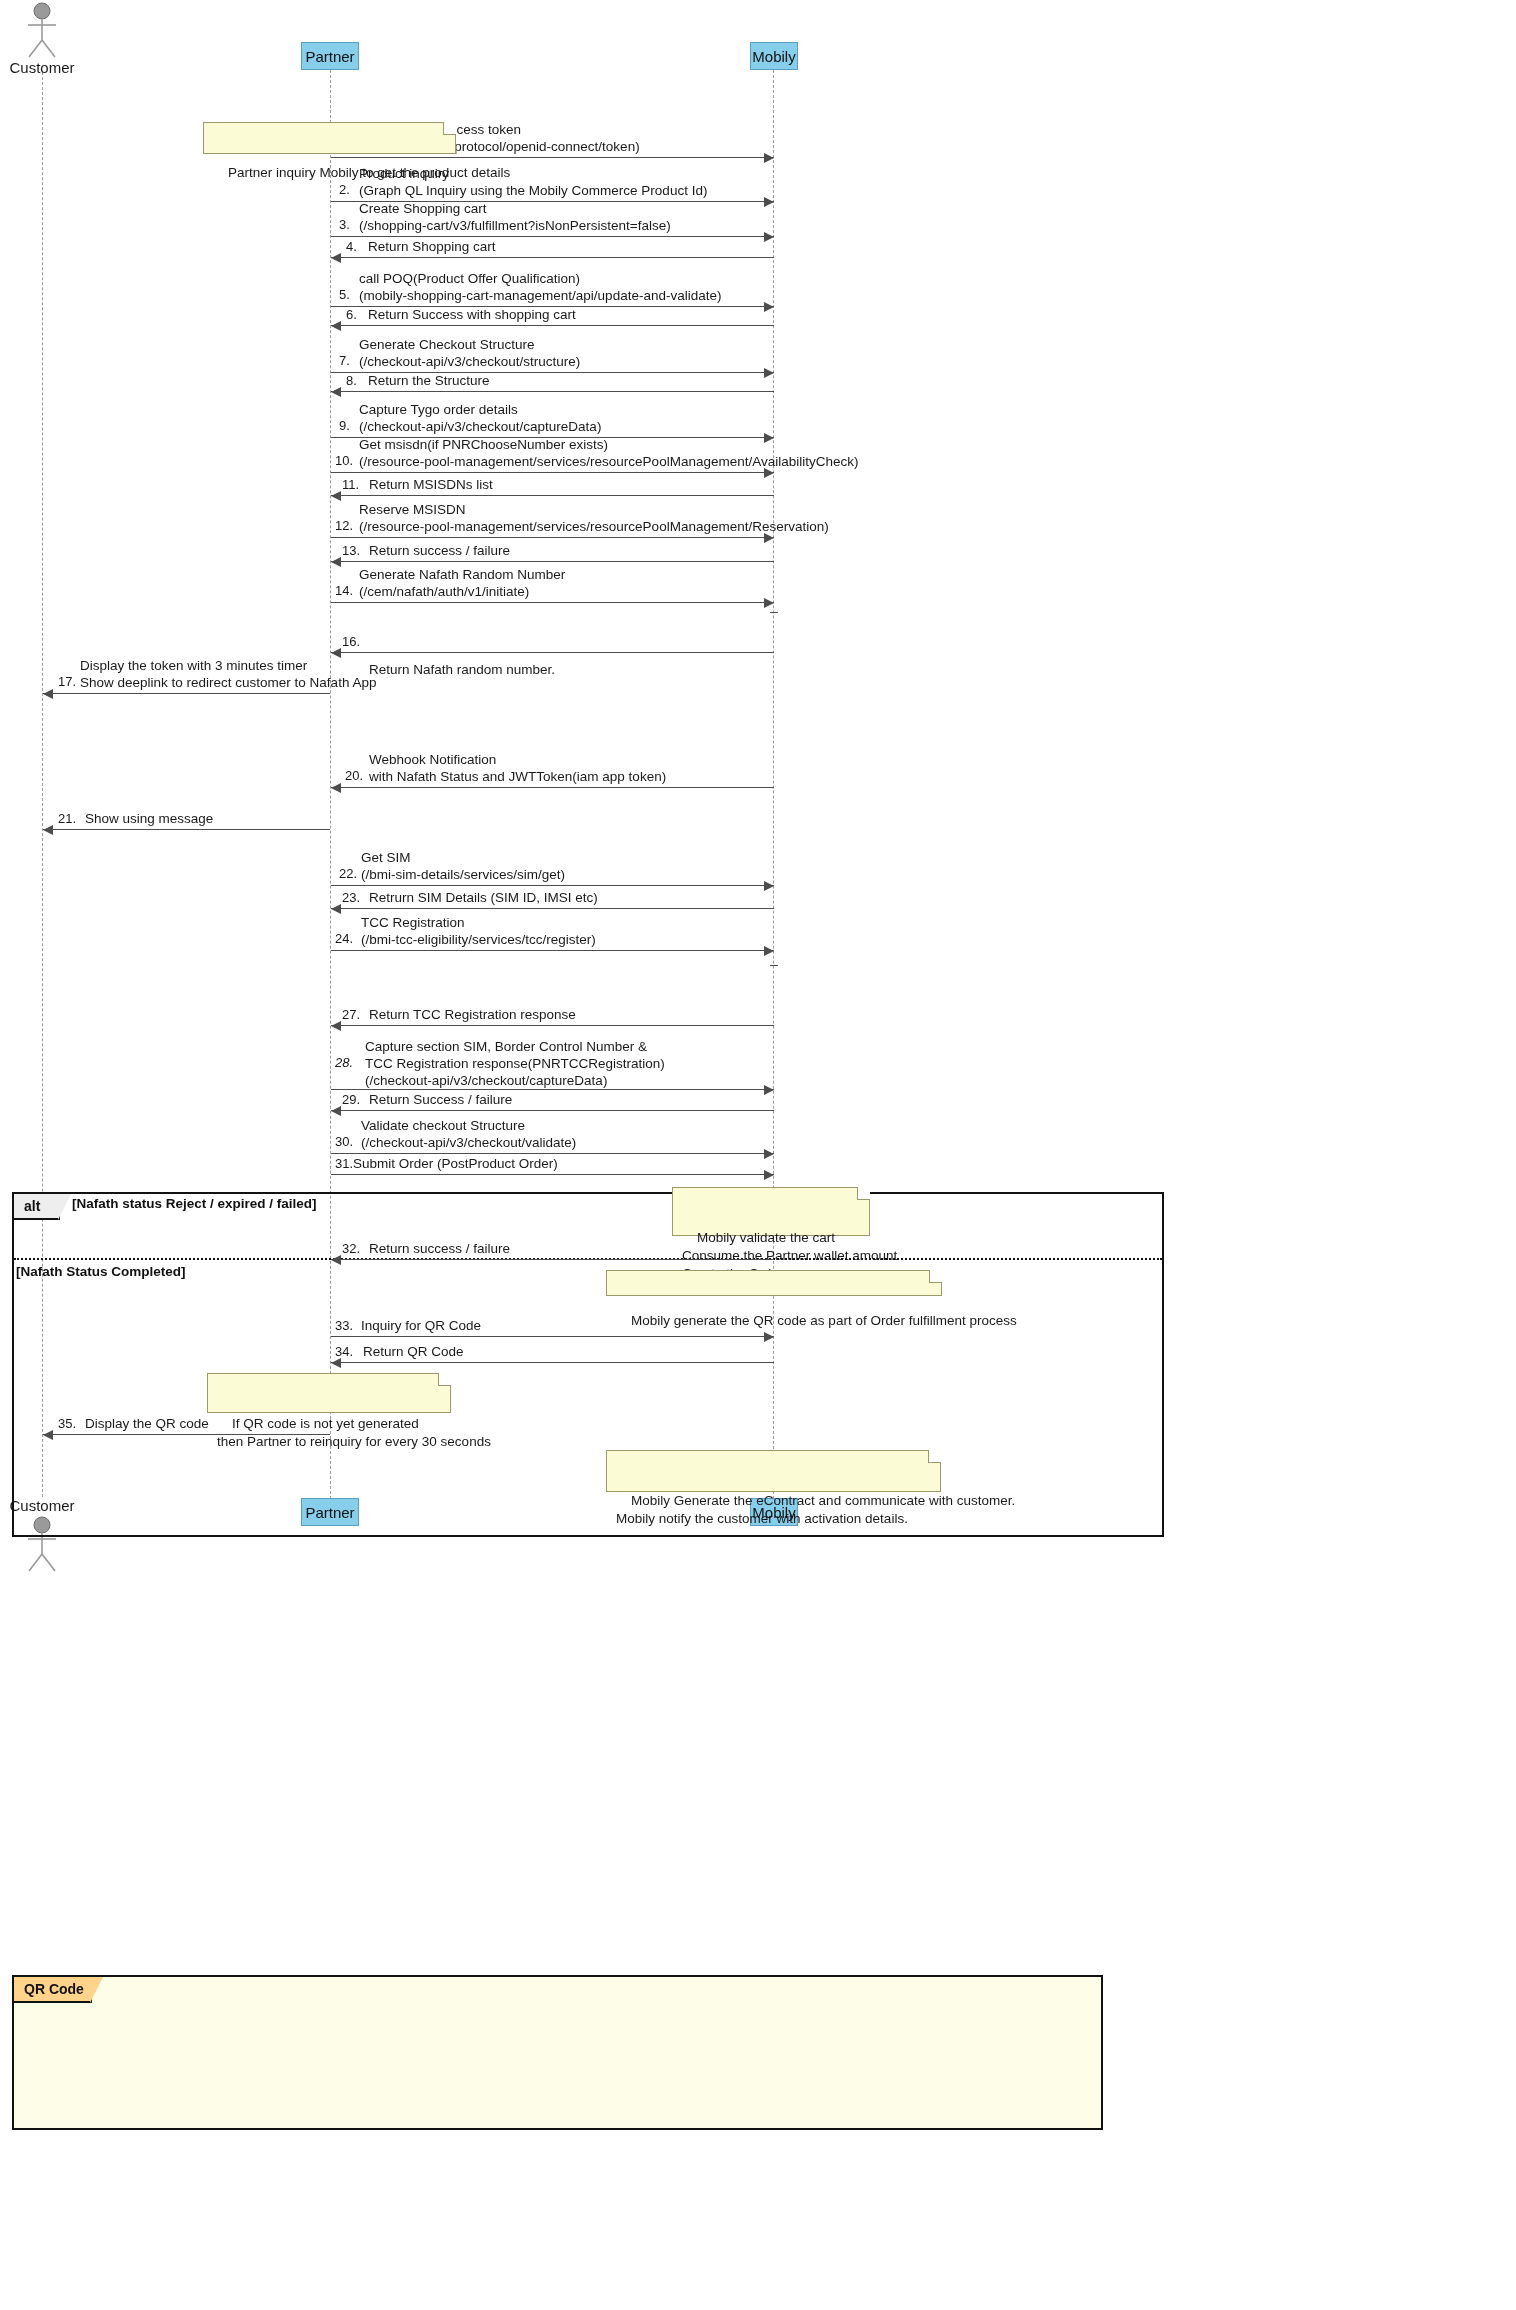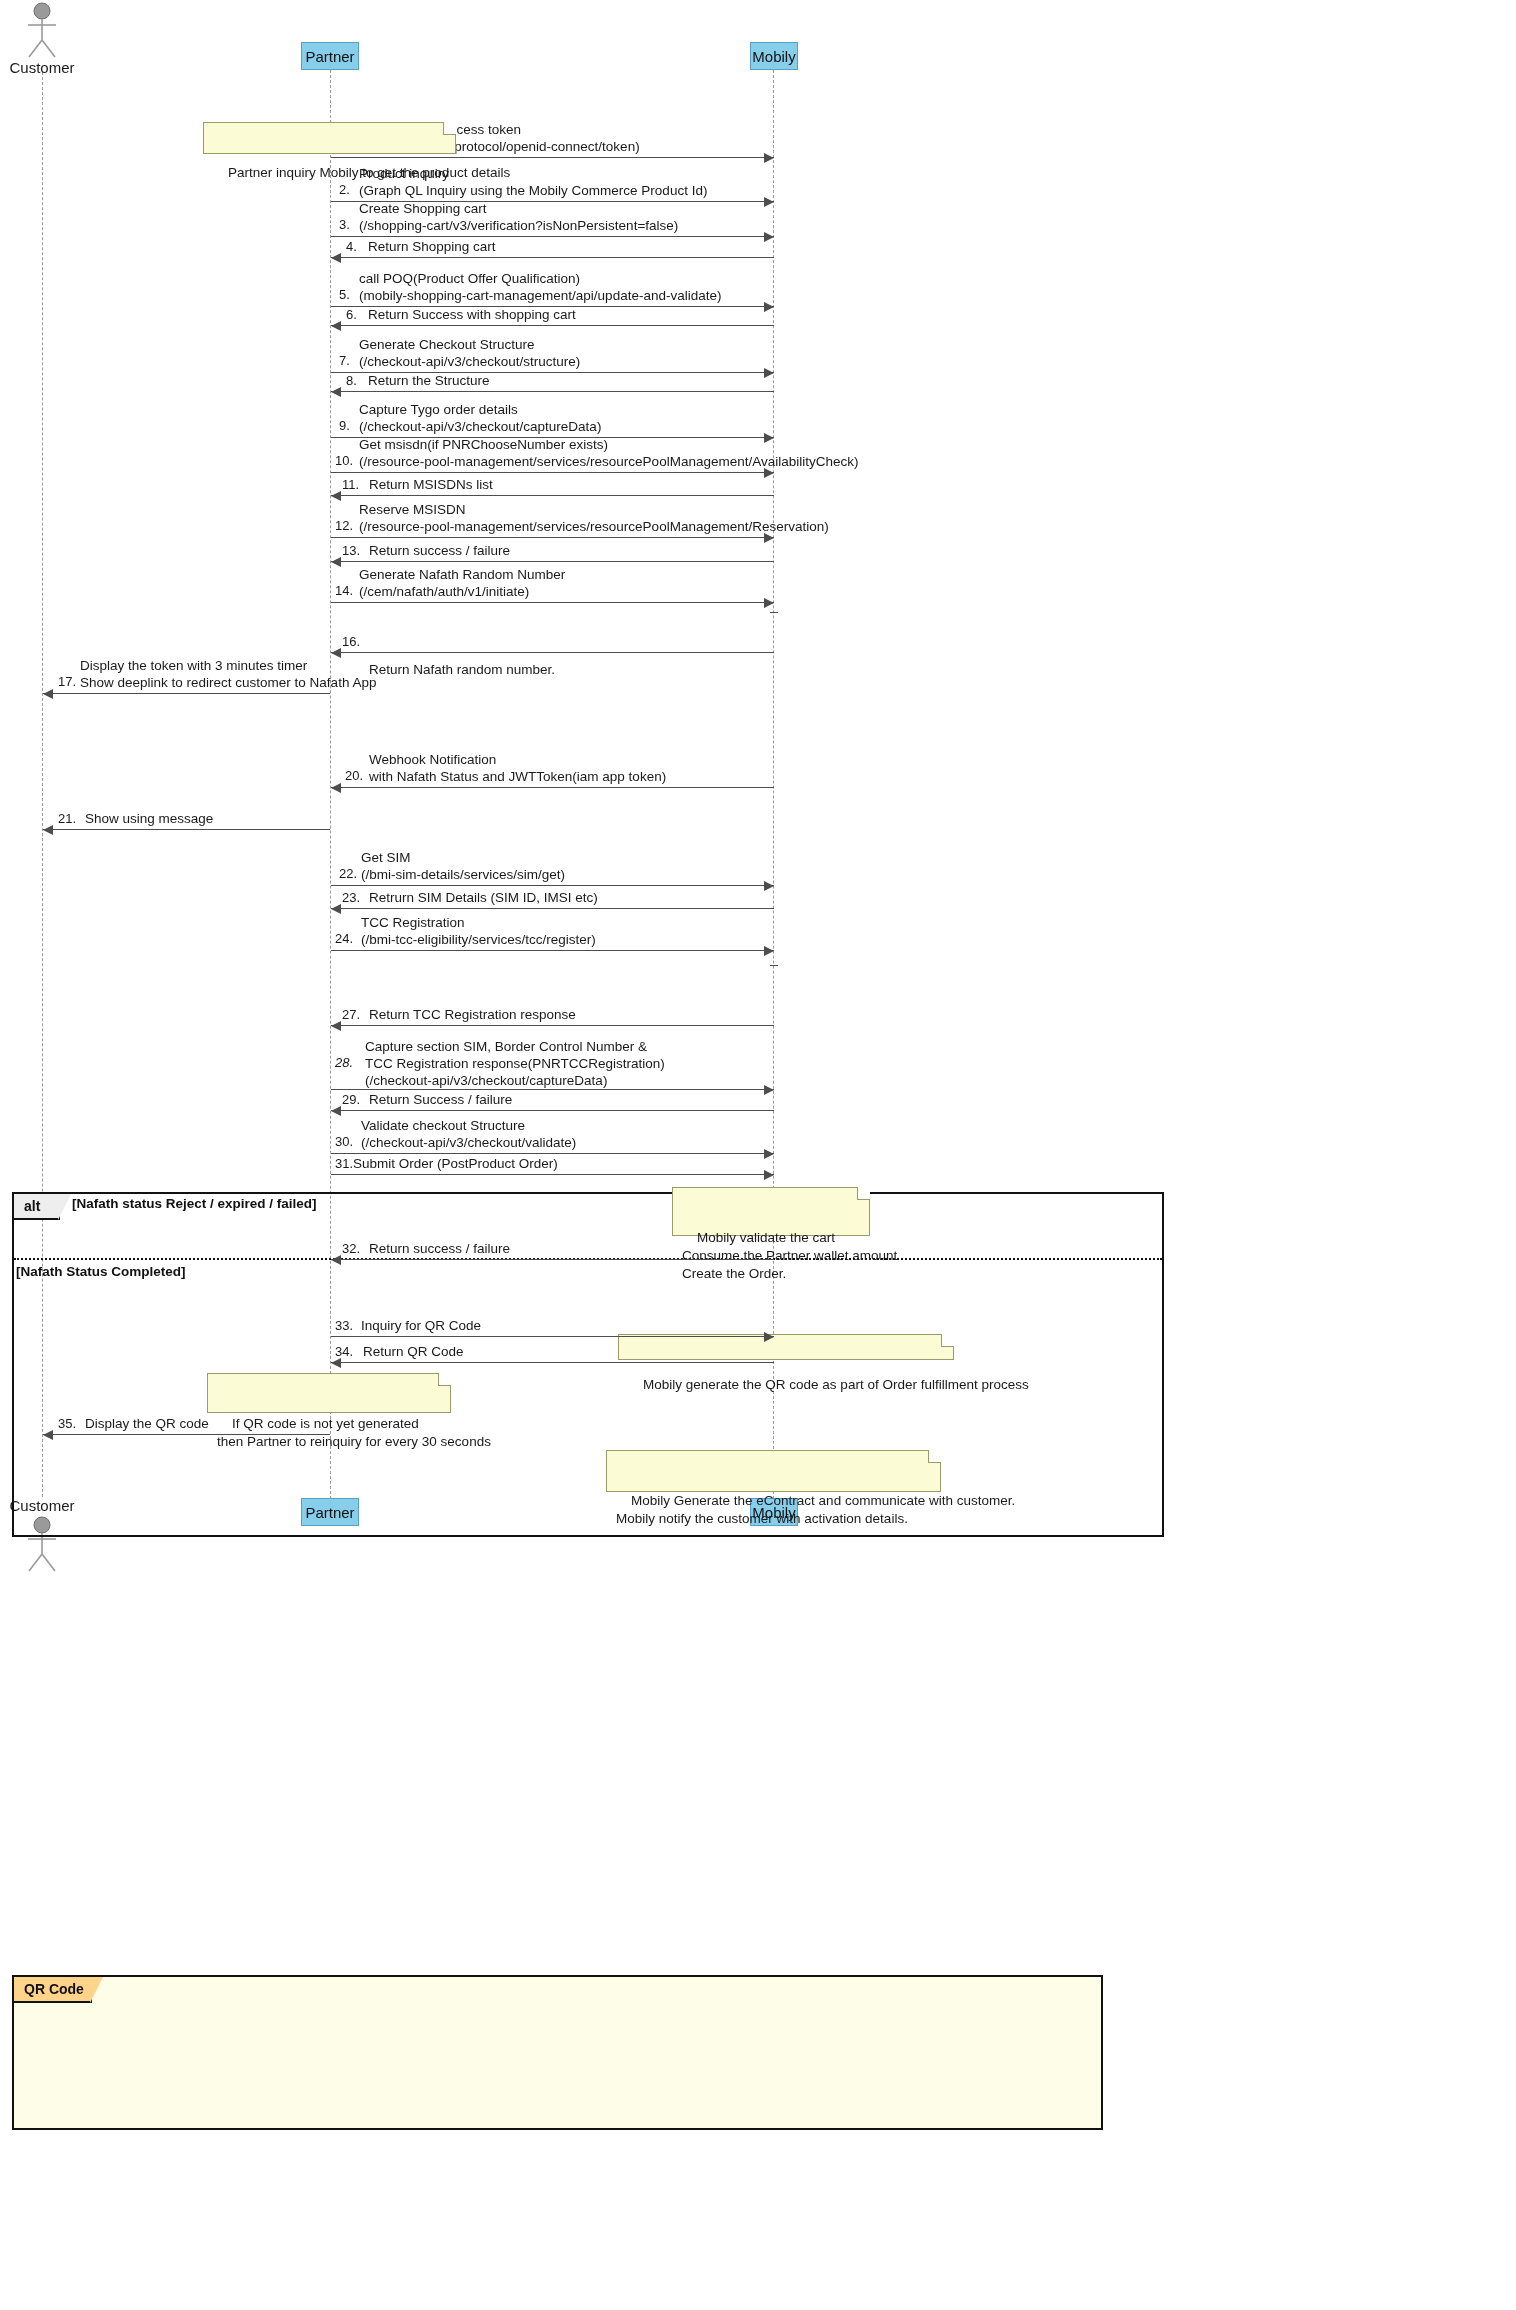--- a/index.html
+++ b/index.html
@@ -220,21 +220,21 @@
     <div class="num" style="left:8px; top:16px;">2.</div>
     <div class="txt" style="left:28px; top:-1px;"><span>Product inquiry</span></div>
     <div class="txt" style="left:28px; top:16px;"><span>(Graph QL Inquiry using the Mobily Commerce Product Id)</span></div>
   </div>
 
   <div class="msg" style="left:331px; top:201px; width:443px; height:36px;">
     <div class="line" style="width:443px;"></div>
     <div class="head-r" style="left:433px;"></div>
     <div class="num" style="left:8px; top:16px;">3.</div>
     <div class="txt" style="left:28px; top:-1px;"><span>Create Shopping cart</span></div>
-    <div class="txt" style="left:28px; top:16px;"><span>(/shopping-cart/v3/verification?isNonPersistent=false)</span></div>
+    <div class="txt" style="left:28px; top:16px;"><span>(/shopping-cart/v3/fulfillment?isNonPersistent=false)</span></div>
   </div>
 
   <div class="msg" style="left:331px; top:238px; width:443px; height:20px;">
     <div class="line" style="width:443px;"></div>
     <div class="head-l" style="left:0px;"></div>
     <div class="num" style="left:15px; top:1px;">4.</div>
     <div class="txt" style="left:37px; top:0px;"><span>Return Shopping cart</span></div>
   </div>
 
   <div class="msg" style="left:331px; top:271px; width:443px; height:36px;">
@@ -416,21 +416,21 @@
 Create the Order.</span>
   </div>
 
   <div class="msg" style="left:331px; top:1240px; width:443px; height:20px;">
     <div class="line" style="width:443px;"></div>
     <div class="head-l" style="left:0px;"></div>
     <div class="num" style="left:11px; top:1px;">32.</div>
     <div class="txt" style="left:38px; top:0px;"><span>Return success / failure</span></div>
   </div>
 
-  <div class="note" style="left:606px; top:1334px; width:336px; height:26px;margin-left:12px;">
+  <div class="note" style="left:606px; top:1270px; width:336px; height:26px;">
     <span class="fold"></span>
     <span>Mobily generate the QR code as part of Order fulfillment process</span>
   </div>
 
   <div class="msg" style="left:331px; top:1317px; width:443px; height:20px;">
     <div class="line" style="width:443px;"></div>
     <div class="head-r" style="left:433px;"></div>
     <div class="num" style="left:4px; top:1px;">33.</div>
     <div class="txt" style="left:30px; top:0px;"><span>Inquiry for QR Code</span></div>
   </div>

